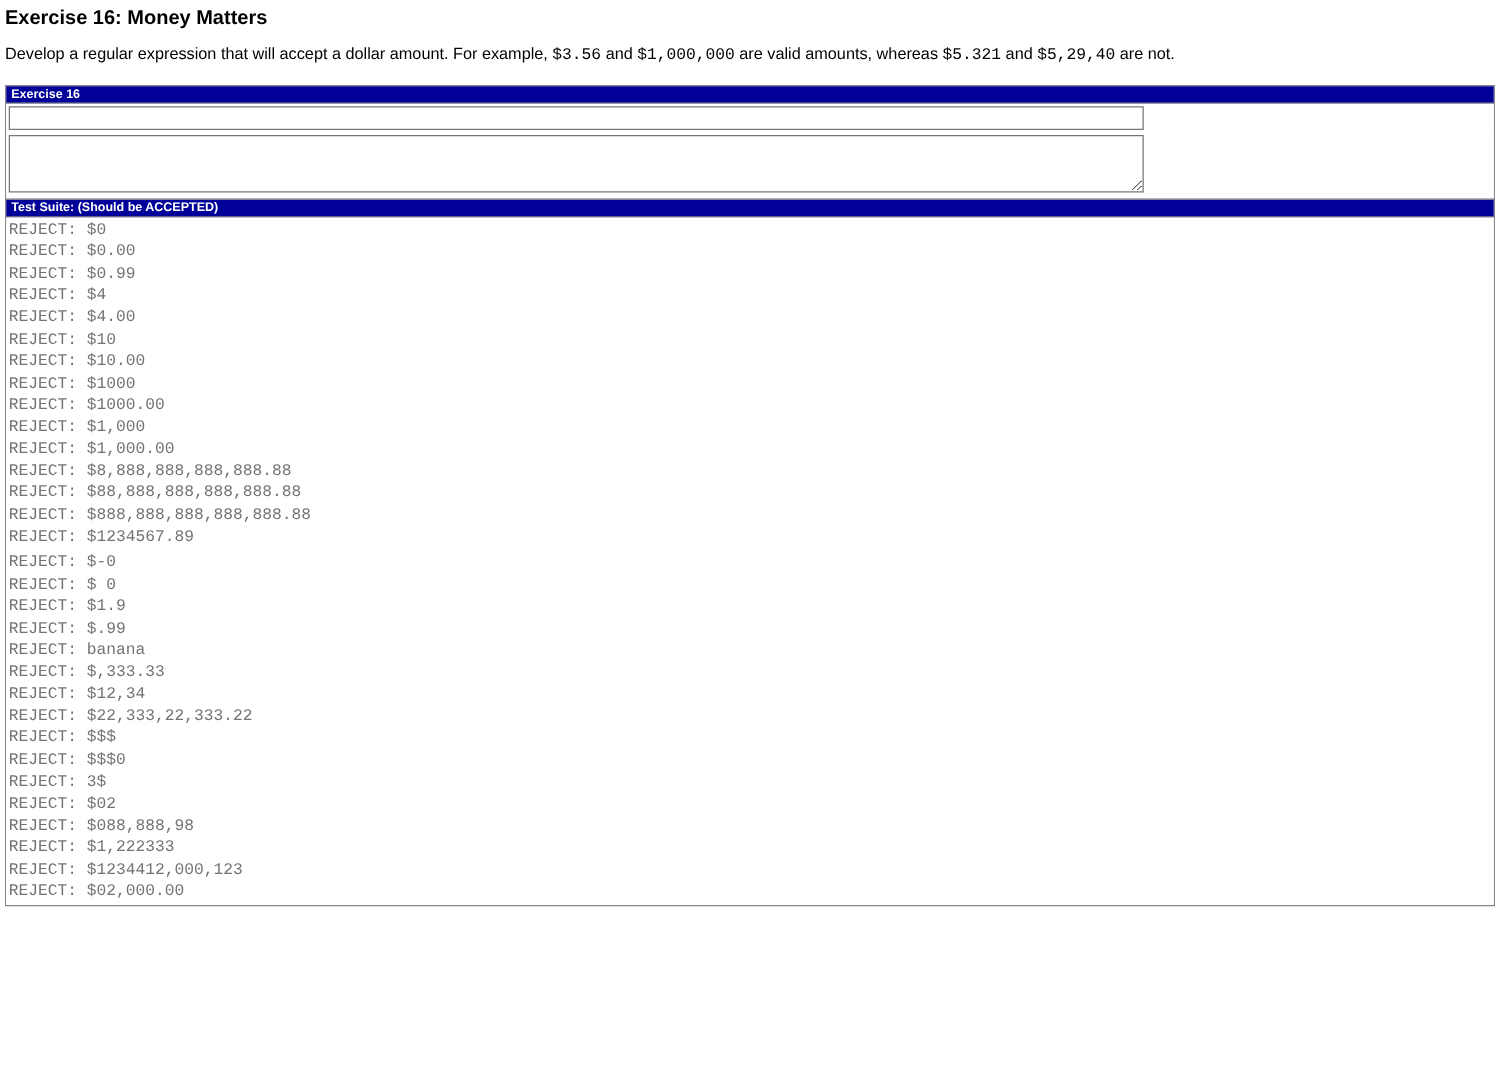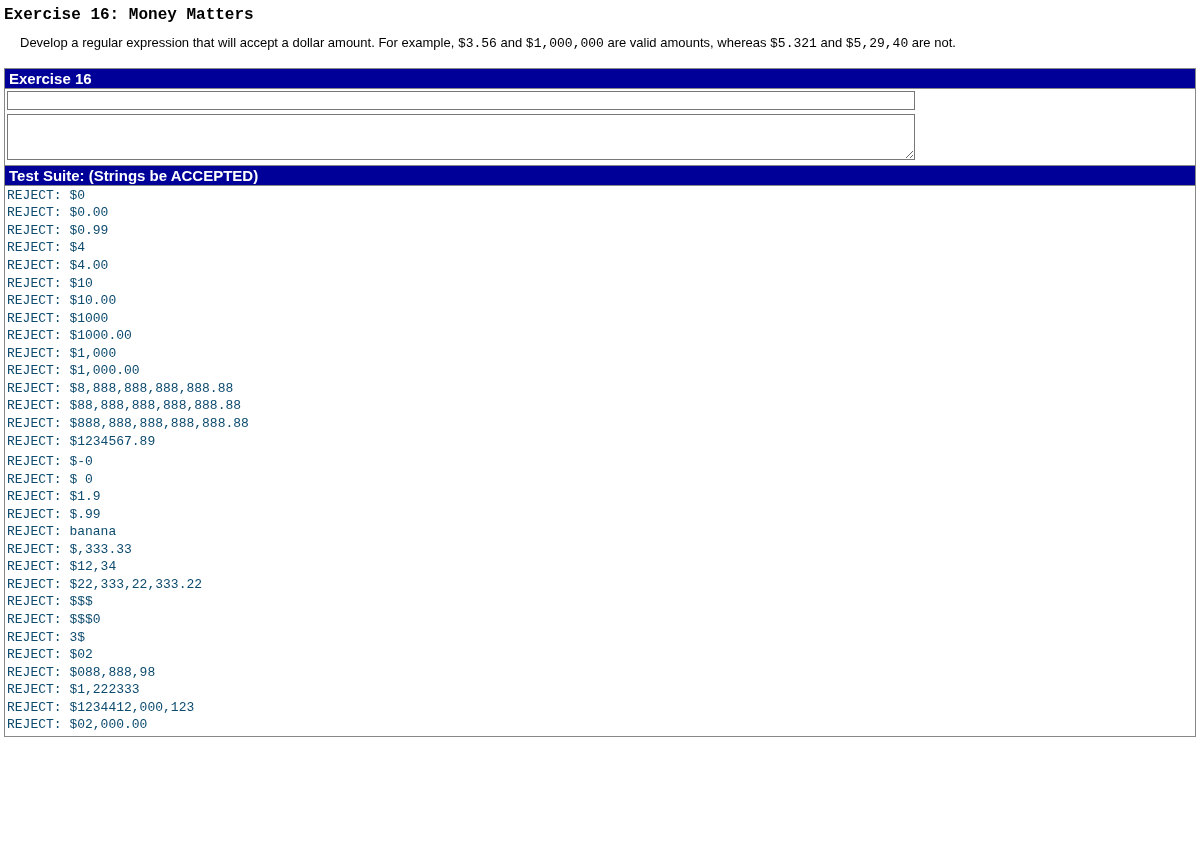--- a/index.html
+++ b/index.html
@@ -9,38 +9,37 @@
     background: #fff;
     margin: 0;
     padding: 6px 4px;
     width: 1200px;
     box-sizing: border-box;
   }
   h2.title {
     font-size: 16px;
     margin: 0 0 10px 0;
     font-weight: bold;
-    font-family: Liberation Mono, monospace;
   }
   p.intro {
-    margin: 0 0 14px 16px;
+    margin: 0 0 14px 0;
     line-height: 1.45;
   }
   .mono {
     font-family: "Courier New", monospace;
   }
   .panel {
     border: 1px solid #888;
     margin: 0;
   }
   .bar {
     background: #000099;
     color: #fff;
     font-weight: bold;
-    font-size: 15px;
+    font-size: 10px;
     padding: 1px 4px;
     border: 1px solid #888;
     border-left: 0; border-right: 0;
   }
   .bar.first { border-top: 0; }
   .input-row, .textarea-row {
     padding: 2px 2px 2px 2px;
     background: #fff;
   }
   input.regex {
@@ -60,21 +59,21 @@
     border: 1px solid #777;
     padding: 2px;
     resize: both;
     outline: none;
     background: #fff;
   }
   .suite {
     font-family: "Courier New", monospace;
     font-size: 13px;
     line-height: 1.35;
-    color: #0c4a6e;
+    color: #737373;
     padding: 1px 2px 2px 2px;
     white-space: pre;
     background: #fff;
   }
 </style>
 </head>
 <body>
 
 <h2 class="title">Exercise 16: Money Matters</h2>
 
@@ -88,21 +87,21 @@
 
   <div class="input-row">
     <input type="text" class="regex" value="" style="">
   </div>
 
 
   <div class="textarea-row">
     <textarea class="tests" style=""></textarea>
   </div>
 
-  <div class="bar">Test Suite: (Strings be ACCEPTED)</div>
+  <div class="bar">Test Suite: (Should be ACCEPTED)</div>
   <div class="suite" id="accepted-suite">REJECT: $0
 REJECT: $0.00
 REJECT: $0.99
 REJECT: $4
 REJECT: $4.00
 REJECT: $10
 REJECT: $10.00
 REJECT: $1000
 REJECT: $1000.00
 REJECT: $1,000

